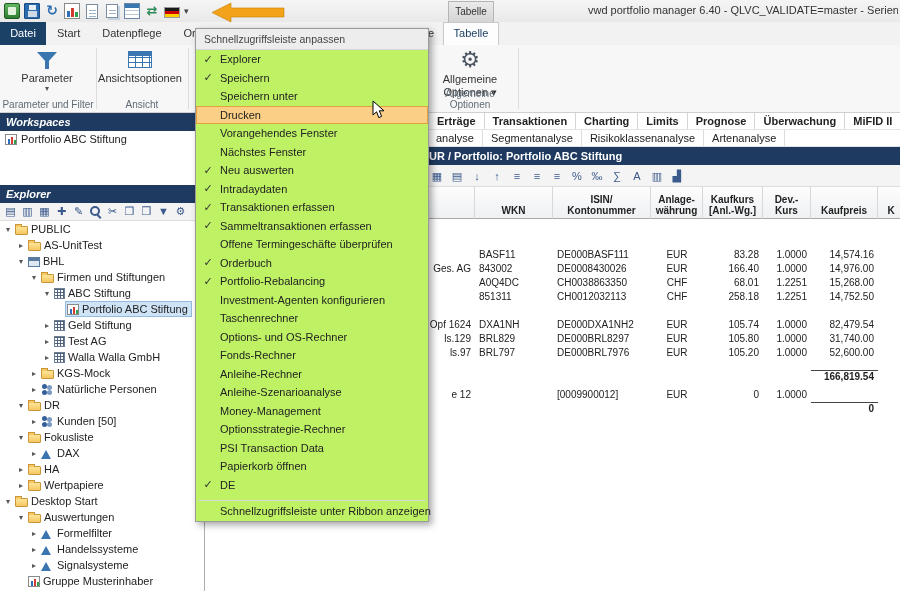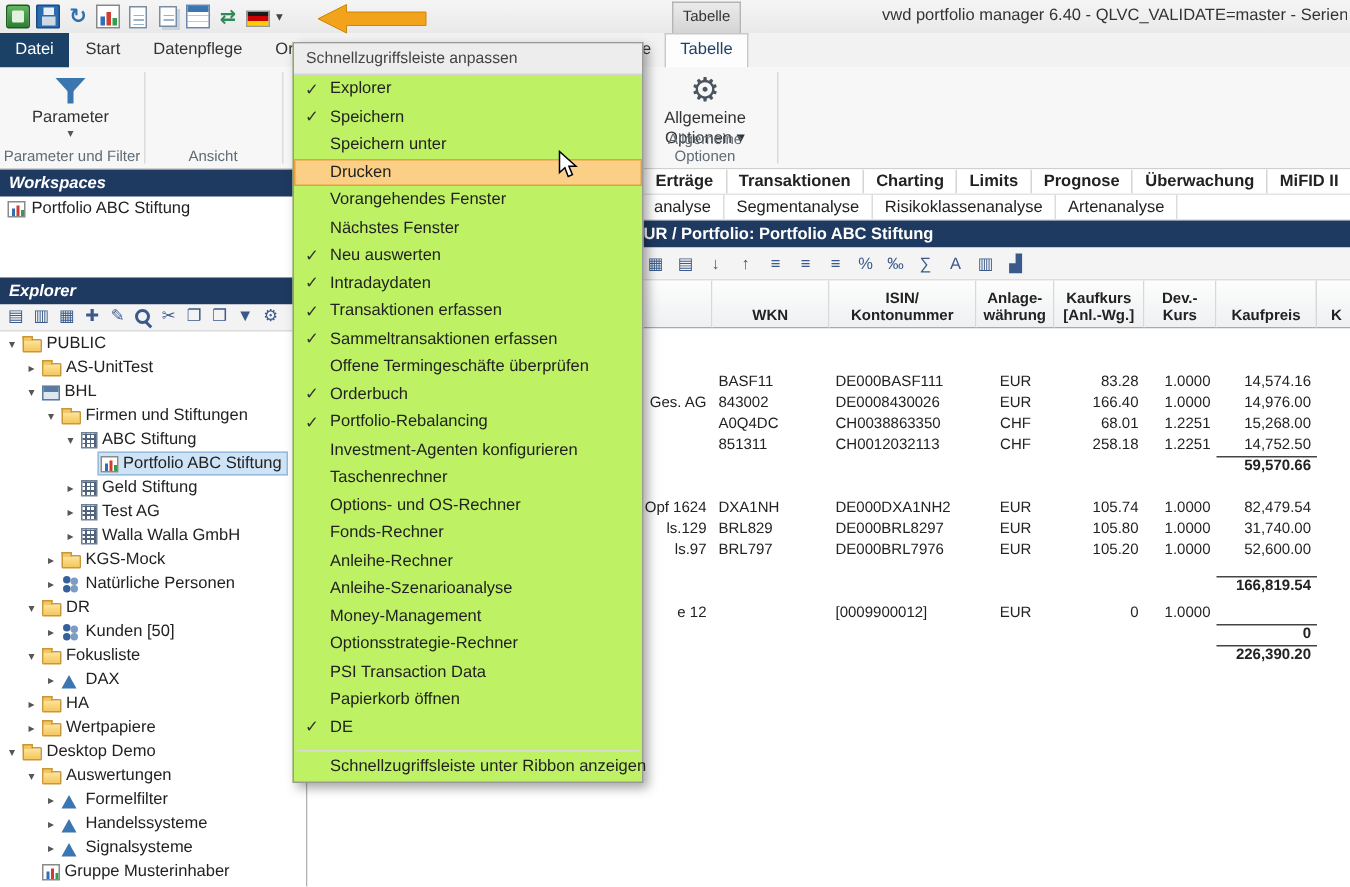--- a/index.html
+++ b/index.html
@@ -146,20 +146,24 @@
     </div>
   <span class="partial-tab" data-name="ribbon-tab-partial">e</span>
   <div class="active-tab" data-name="ribbon-tab-tabelle">Tabelle</div>
 
   <div class="ribbon" data-name="ribbon">
     <div class="rbtn btn-parameter" data-name="parameter-button">
       <span class="icon-funnel" data-name="funnel-icon"></span>
       <span class="rbtn-label" data-name="parameter-button-label">Parameter</span>
       <span class="rbtn-caret" data-name="chevron-down-icon">▾</span>
     </div>
+    <div class="rbtn btn-viewopt" data-name="view-options-button">
+      <span class="icon-grid" data-name="table-grid-icon"></span>
+      <span class="rbtn-label" data-name="view-options-label">Ansichtsoptionen</span>
+    </div>
     <div class="rbtn btn-gearopt" data-name="general-options-button">
       <span class="icon-gear" data-name="gear-icon"></span>
       <span class="rbtn-label" data-name="general-options-label-line1">Allgemeine</span>
       <span class="rbtn-label" data-name="general-options-label-line2">Optionen ▾</span>
     </div>
     <div class="rgroup-label grp1" data-name="group-label-parameter-und-filter">Parameter und Filter</div>
     <div class="rgroup-label grp2" data-name="group-label-ansicht">Ansicht</div>
     <div class="rgroup-label grp3" data-name="group-label-allgemeine-optionen">Allgemeine Optionen</div>
     <div class="rsep rsep1" data-name="group-separator"></div>
     <div class="rsep rsep2" data-name="group-separator"></div>
@@ -305,21 +309,21 @@
           <span class="exp" data-name="expander-icon">▸</span>
           <span class="node-box" data-name="tree-node-box">
             <span class="ti ti-folder" data-name="folder-icon"></span>
             <span class="tree-label" data-name="tree-item-label">Wertpapiere</span>
           </span>
         </div>
         <div class="tree-row" data-name="tree-item-desktop-demo" style="padding-left: 3px;">
           <span class="exp" data-name="expander-icon">▾</span>
           <span class="node-box" data-name="tree-node-box">
             <span class="ti ti-folder" data-name="folder-icon"></span>
-            <span class="tree-label" data-name="tree-item-label">Desktop Demo</span>
+            <span class="tree-label" data-name="tree-item-label">Desktop Start</span>
           </span>
         </div>
         <div class="tree-row" data-name="tree-item-auswertungen" style="padding-left: 16px;">
           <span class="exp" data-name="expander-icon">▾</span>
           <span class="node-box" data-name="tree-node-box">
             <span class="ti ti-folder" data-name="folder-icon"></span>
             <span class="tree-label" data-name="tree-item-label">Auswertungen</span>
           </span>
         </div>
         <div class="tree-row" data-name="tree-item-formelfilter" style="padding-left: 29px;">
@@ -435,24 +439,20 @@
         <div class="trow" data-name="table-row">
           <div class="td a-right" data-name="cell" style="width: 270px;"></div>
           <div class="td a-left" data-name="cell" style="width: 78px;">851311</div>
           <div class="td a-left" data-name="cell" style="width: 98px;">CH0012032113</div>
           <div class="td a-center" data-name="cell" style="width: 52px;">CHF</div>
           <div class="td a-right" data-name="cell" style="width: 60px;">258.18</div>
           <div class="td a-right" data-name="cell" style="width: 48px;">1.2251</div>
           <div class="td a-right" data-name="cell" style="width: 67px;">14,752.50</div>
           <div class="td a-left" data-name="cell" style="width: 27px;"></div>
         </div>
-        <div class="trow" data-name="table-sum-row">
-          <div class="td" data-name="spacer-cell" style="width: 606px;"></div>
-          <div class="td a-right vcell" data-name="sum-value" style="width: 67px;">59,570.66</div>
-        </div>
         <div class="trow" data-name="table-spacer-row"></div>
         <div class="trow" data-name="table-row">
           <div class="td a-right" data-name="cell" style="width: 270px;">MTN.Opf 1624</div>
           <div class="td a-left" data-name="cell" style="width: 78px;">DXA1NH</div>
           <div class="td a-left" data-name="cell" style="width: 98px;">DE000DXA1NH2</div>
           <div class="td a-center" data-name="cell" style="width: 52px;">EUR</div>
           <div class="td a-right" data-name="cell" style="width: 60px;">105.74</div>
           <div class="td a-right" data-name="cell" style="width: 48px;">1.0000</div>
           <div class="td a-right" data-name="cell" style="width: 67px;">82,479.54</div>
           <div class="td a-left" data-name="cell" style="width: 27px;"></div>
@@ -489,24 +489,20 @@
           <div class="td a-center" data-name="cell" style="width: 52px;">EUR</div>
           <div class="td a-right" data-name="cell" style="width: 60px;">0</div>
           <div class="td a-right" data-name="cell" style="width: 48px;">1.0000</div>
           <div class="td a-right" data-name="cell" style="width: 67px;"></div>
           <div class="td a-left" data-name="cell" style="width: 27px;"></div>
         </div>
         <div class="trow" data-name="table-sum-row">
           <div class="td" data-name="spacer-cell" style="width: 606px;"></div>
           <div class="td a-right vcell" data-name="sum-value" style="width: 67px;">0</div>
         </div>
-        <div class="trow" data-name="table-total-row">
-          <div class="td" data-name="spacer-cell" style="width: 606px;"></div>
-          <div class="td a-right vcell" data-name="total-value" style="width: 67px;">226,390.20</div>
-        </div>
       </div>
   </div>
 
   <div class="qat-menu" data-name="qat-customize-menu">
     <div class="menu-header" data-name="qat-menu-header">Schnellzugriffsleiste anpassen</div>
     <div data-name="qat-menu-list">
         <div class="menu-item" data-name="menu-item-explorer">
           <span class="menu-check" data-name="checkmark-icon">✓</span>
           <span class="menu-label" data-name="menu-item-label">Explorer</span>
         </div>

